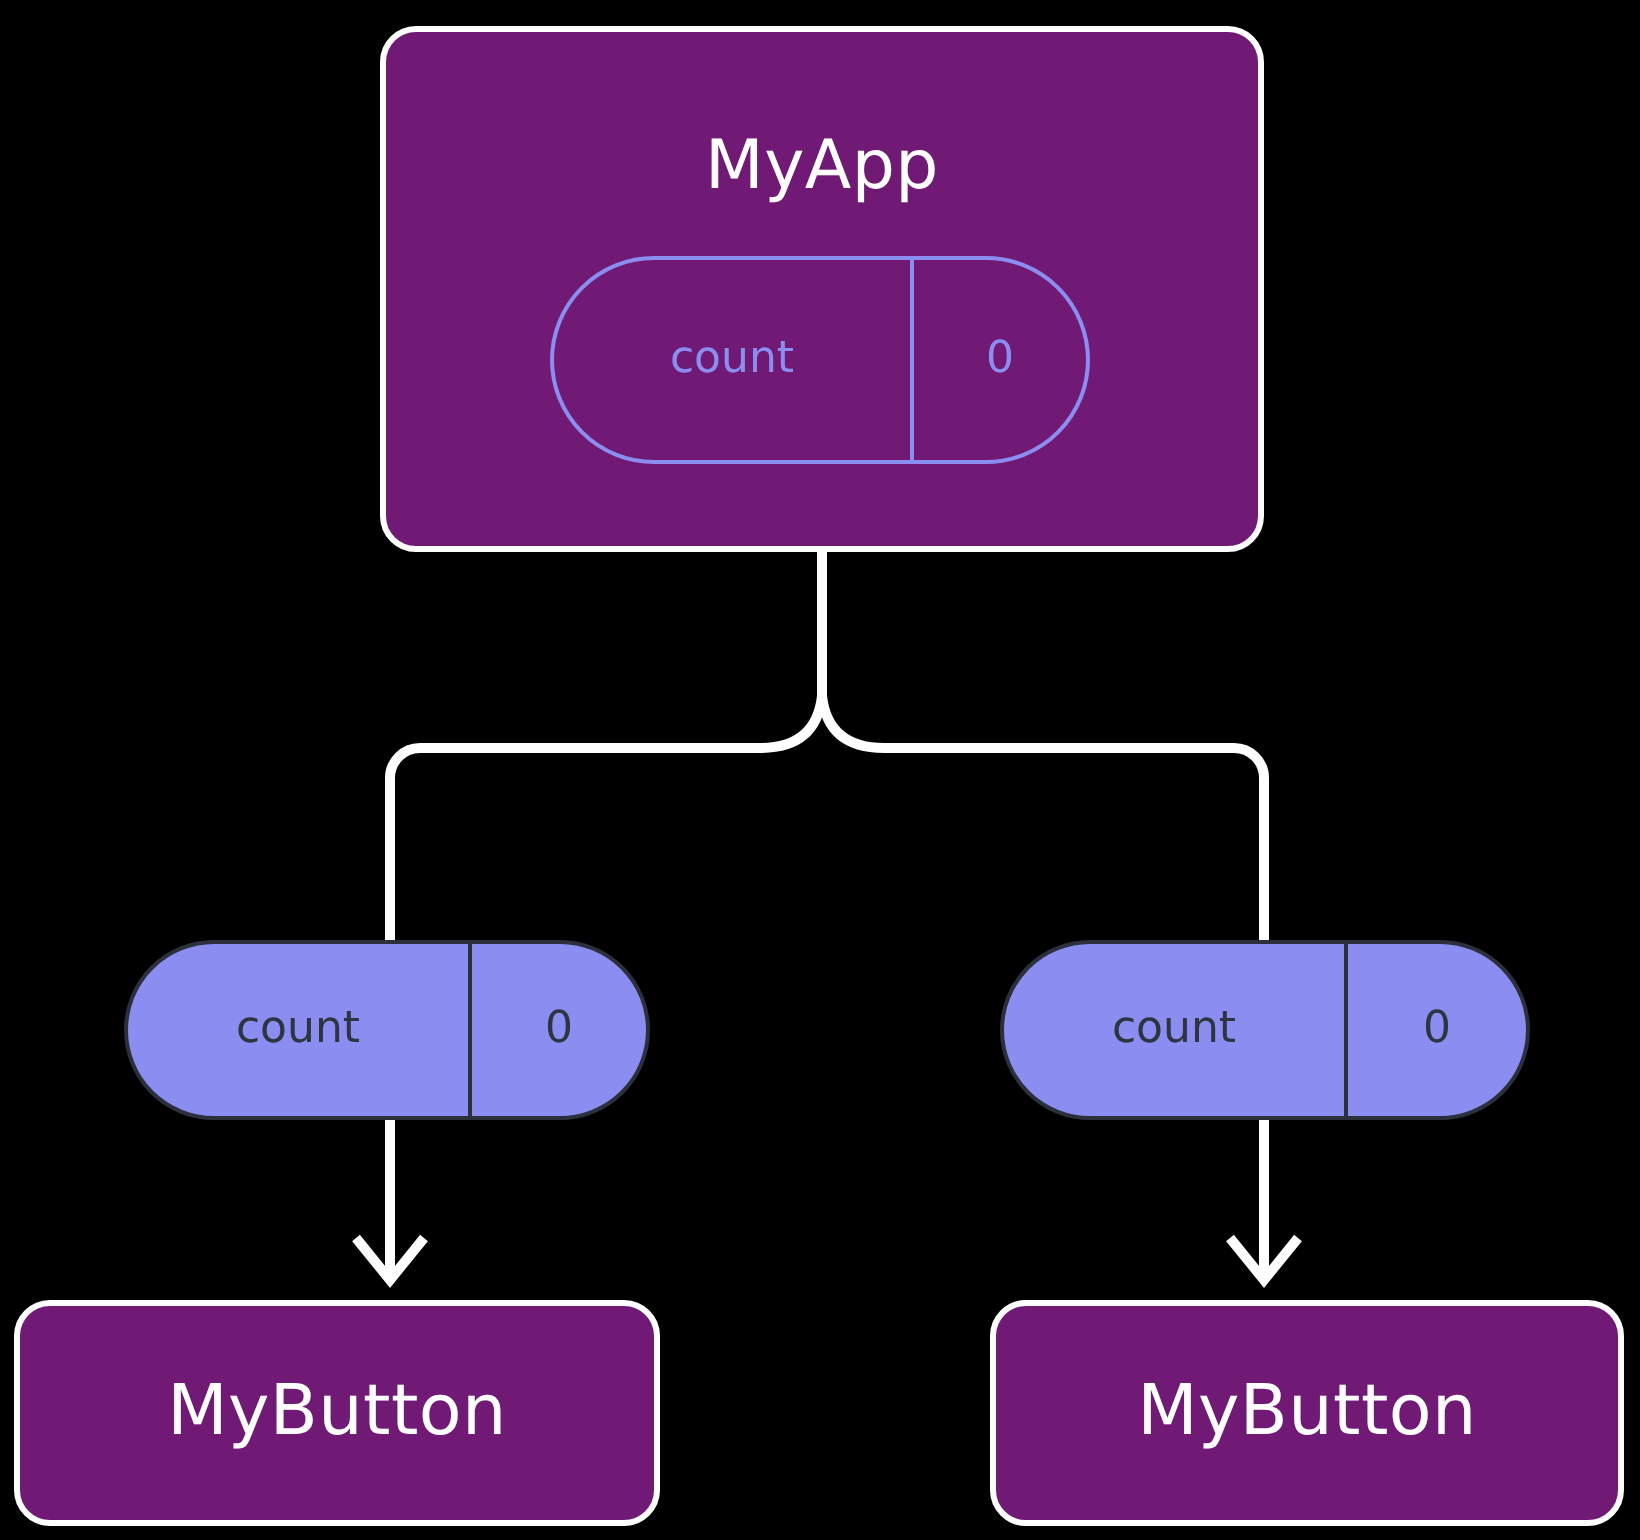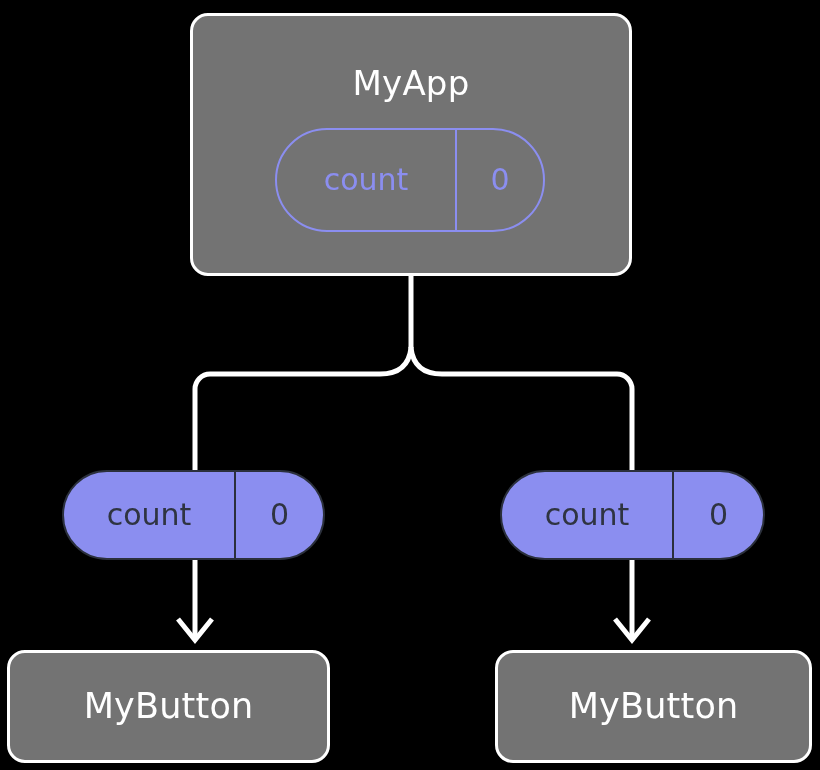--- a/index.html
+++ b/index.html
@@ -23,21 +23,21 @@
     top: 0;
     width: 820px;
     height: 770px;
     pointer-events: none;
   }
 
   
   .comp-box {
     position: absolute;
     box-sizing: border-box;
-    background: #737373;
+    background: #701a75;
     border: 3px solid #ffffff;
     border-radius: 18px;
     display: flex;
     flex-direction: column;
     align-items: center;
   }
   .comp-title {
     color: #ffffff;
     font-size: 34px;
     line-height: 1;
@@ -78,21 +78,21 @@
     display: flex;
     align-items: stretch;
     border-radius: 999px;
     overflow: hidden;
   }
   .pill .pill-key,
   .pill .pill-val {
     display: flex;
     align-items: center;
     justify-content: center;
-    font-size: 30px;
+    font-size: 22px;
     line-height: 1;
     white-space: nowrap;
   }
 
   
   .pill.outline {
     background: transparent;
     border: 2px solid #8b8ef0;
   }
   .pill.outline .pill-key,

